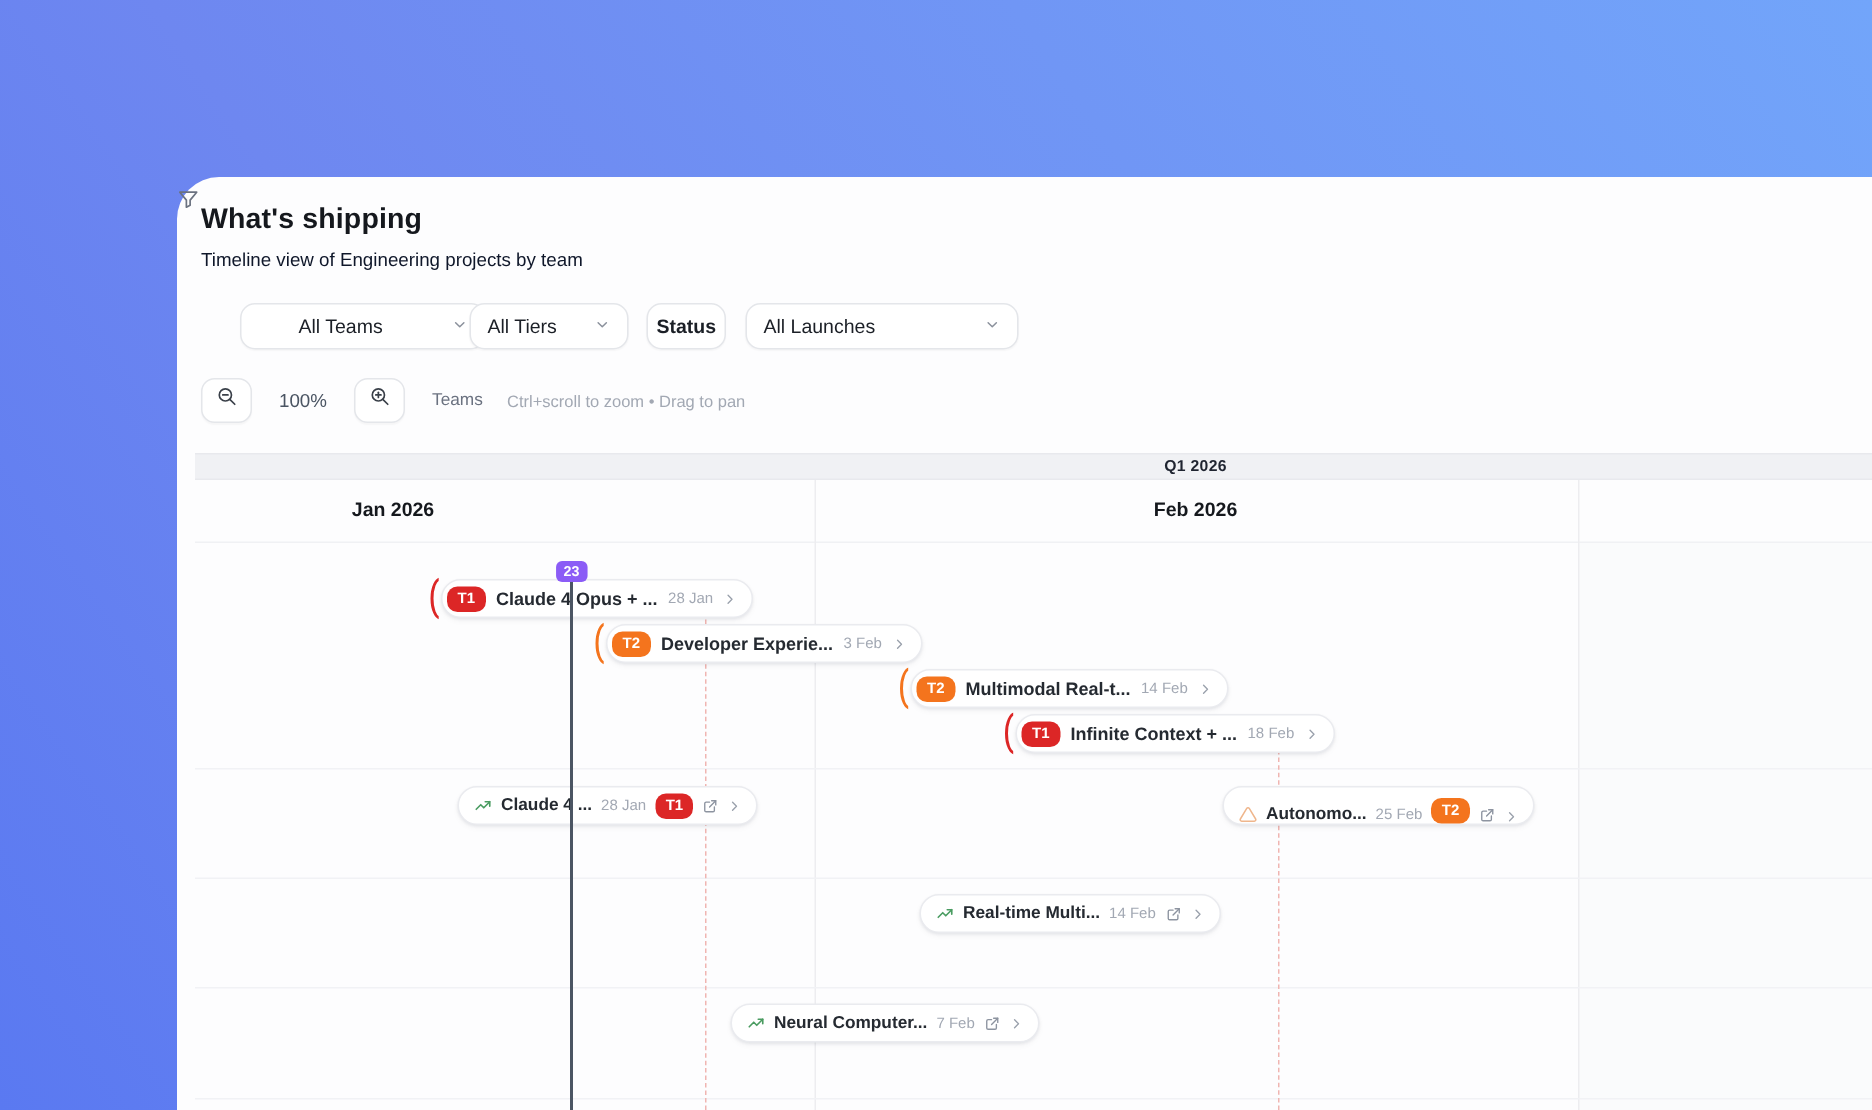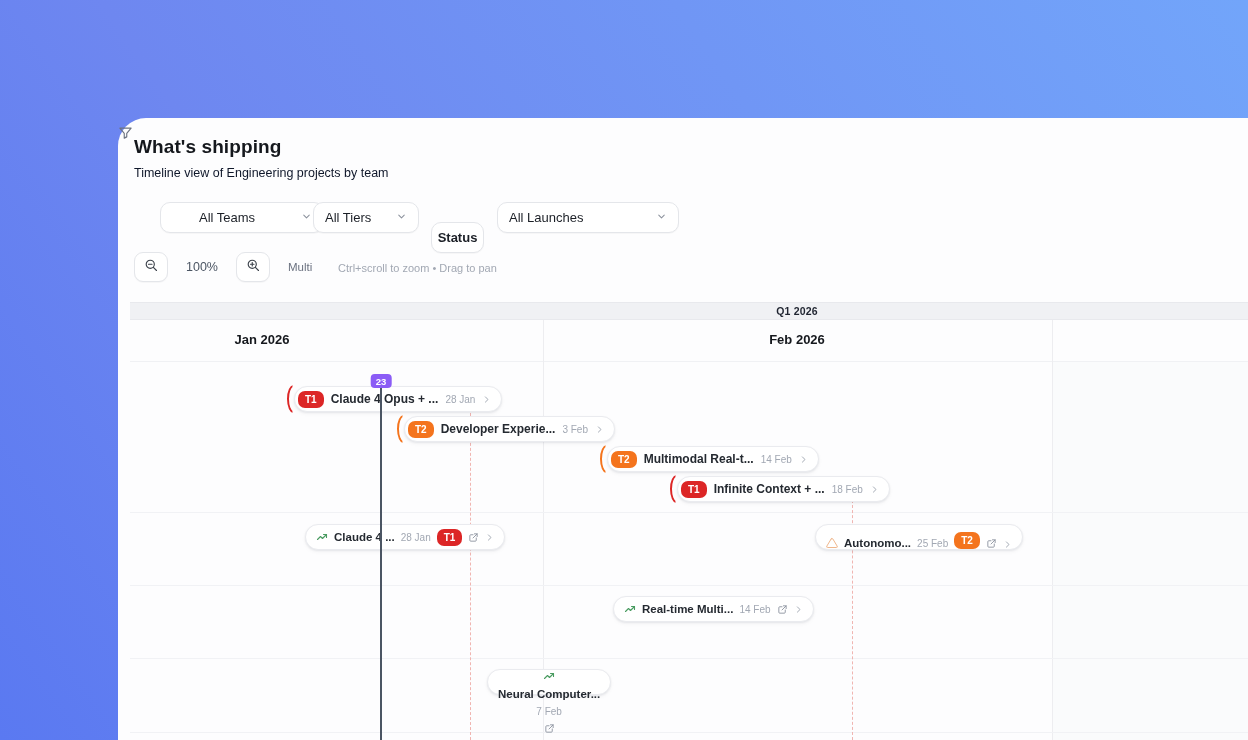--- a/index.html
+++ b/index.html
@@ -111,21 +111,21 @@
     </span>
   </div>
   <div class="ctl" style="left:195px; top:84px; width:106px;">
     <span>All Tiers</span>
     <span class="chev-down">
       <svg width="11" height="11" viewBox="0 0 24 24" fill="none" stroke="currentColor" stroke-width="2.2" stroke-linecap="round" stroke-linejoin="round">
           <polyline points="6 9 12 15 18 9"></polyline>
         </svg>
     </span>
   </div>
-  <div class="ctl status" style="left:313px; top:84px; width:53px;margin-top:20px;">
+  <div class="ctl status" style="left:313px; top:84px; width:53px;">
     <span>Status</span>
   </div>
   <div class="ctl" style="left:379px; top:84px; width:182px;">
     <span>All Launches</span>
     <span class="chev-down">
       <svg width="11" height="11" viewBox="0 0 24 24" fill="none" stroke="currentColor" stroke-width="2.2" stroke-linecap="round" stroke-linejoin="round">
           <polyline points="6 9 12 15 18 9"></polyline>
         </svg>
     </span>
   </div>
@@ -144,21 +144,21 @@
     <div class="zbtn" style="left:118px; top:0;">
       <span>
         <svg width="15" height="15" viewBox="0 0 24 24" fill="none" stroke="currentColor" stroke-width="1.8" stroke-linecap="round">
             <circle cx="10" cy="10" r="6.5"></circle>
             <line x1="15" y1="15" x2="20" y2="20"></line>
             <line x1="7.2" y1="10" x2="12.8" y2="10"></line>
             <line x1="10" y1="7.2" x2="10" y2="12.8"></line>
           </svg>
       </span>
     </div>
-    <div class="zreset">Multi</div>
+    <div class="zreset">Teams</div>
     <div class="zhint">Ctrl+scroll to zoom • Drag to pan</div>
   </div>
 
   <div class="grid">
     <div class="colshade"></div>
     <div class="qband"></div>
     <div class="qlabel">Q1 2026</div>
     <div class="monthrow"></div>
     <div class="mlabel" style="left:72px;  top:30px;">Jan 2026</div>
     <div class="mlabel" style="left:607px; top:30px;">Feb 2026</div>
@@ -290,21 +290,21 @@
             <polyline points="14 4 20 4 20 10"></polyline>
             <line x1="11" y1="13" x2="20" y2="4"></line>
           </svg>
         </span>
       <span class="chev-r">
           <svg width="9" height="9" viewBox="0 0 24 24" fill="none" stroke="currentColor" stroke-width="2.4" stroke-linecap="round" stroke-linejoin="round">
             <polyline points="9 5 16 12 9 19"></polyline>
           </svg>
         </span>
     </div>
-    <div class="launch" style="left:357px; top:367px;flex-direction:column;">
+    <div class="launch" style="left:357px; top:367px;">
       <span class="icn trend">
           <svg width="12" height="12" viewBox="0 0 24 24" fill="none" stroke="currentColor" stroke-width="2.2" stroke-linecap="round" stroke-linejoin="round">
             <polyline points="3 17 9 11 13 15 21 7"></polyline>
             <polyline points="15 7 21 7 21 13"></polyline>
           </svg>
         </span>
       <span class="lname">Neural Computer...</span>
       <span class="ldate">7 Feb</span>
       <span class="icn ext">
           <svg width="11" height="11" viewBox="0 0 24 24" fill="none" stroke="currentColor" stroke-width="2" stroke-linecap="round" stroke-linejoin="round">

